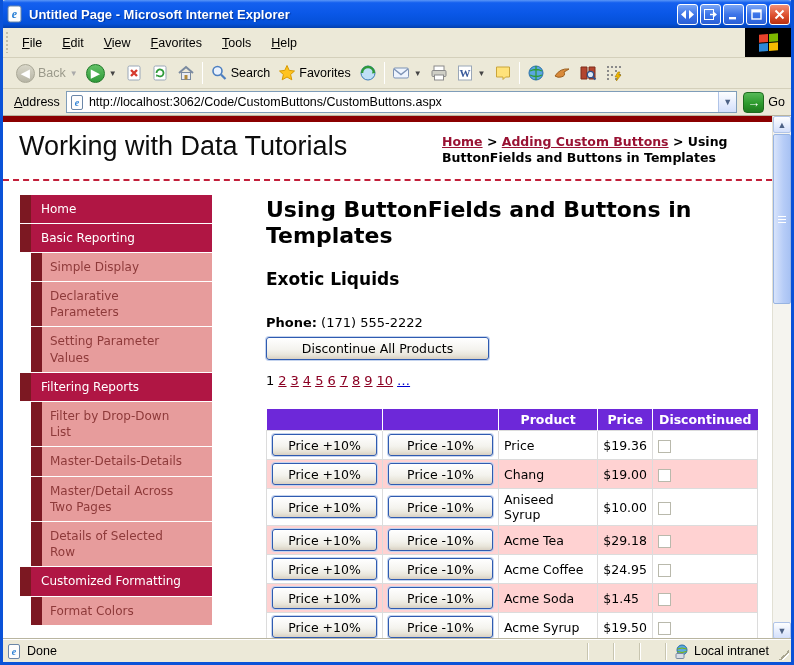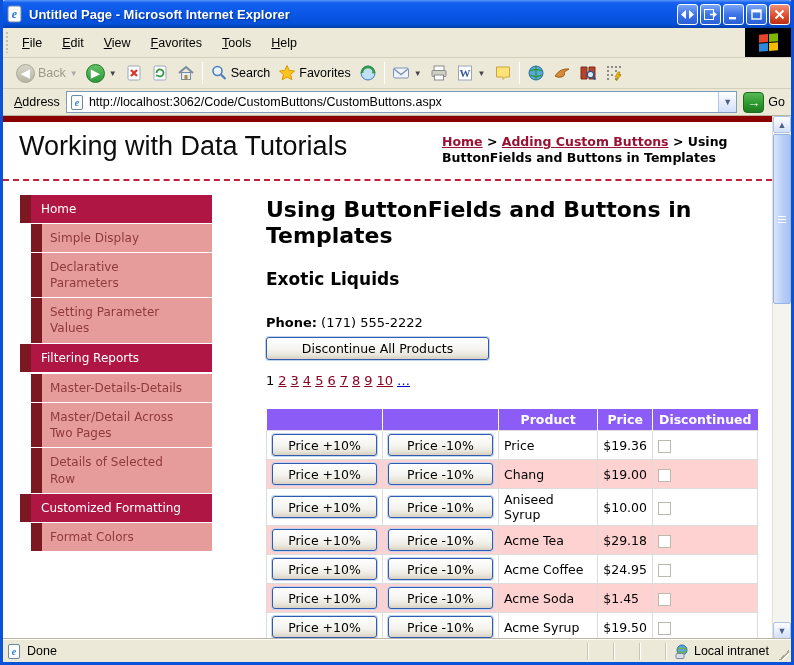--- a/index.html
+++ b/index.html
@@ -87,21 +87,21 @@
     border:1px solid #2f5bb0;border-radius:3px;
     background:linear-gradient(180deg,#ffffff 0%,#f4f3ee 55%,#e9e6db 80%,#d8d0c3 100%);
     box-shadow:inset 0 1px 0 #fff, 0 0 0 1px #c4d3ee;}
   .disc-btn{width:223px;height:23px;display:block;}
   .pager{font-size:13px;margin:13px 0 0;}
   .pager .cur{color:#000;margin-right:4px;}
   .pager a{color:#8b0023;text-decoration:underline;margin-right:4px;}
   .pager a.more{color:#0000cc;}
   
   table.grid{border-collapse:collapse;margin-top:21px;font-size:12.5px;}
-  table.grid th{background:#8b5cf6;color:#fff;font-weight:bold;padding:3px 6px;border-left:1px solid #fff;white-space:nowrap;}
+  table.grid th{background:#6d28d9;color:#fff;font-weight:bold;padding:3px 6px;border-left:1px solid #fff;white-space:nowrap;}
   table.grid th:first-child{border-left:none;}
   table.grid td{border:1px solid #dcdcdc;padding:3px 5px;color:#000;vertical-align:middle;}
   tr.alt td{background:#ffd2d2;}
   .c-btn1{width:113px;} .c-btn2{width:113px;} .c-prod{width:100px;} .c-price{width:54px;} .c-disc{width:104px;}
   .row-btn{width:105px;height:22px;display:block;}
   .cb{width:13px;height:13px;border:1px solid #b9b9ac;background:#fff;display:inline-block;vertical-align:middle;}
   
   .vscroll{width:19px;flex:none;background:#f5f4ef;display:flex;flex-direction:column;border-left:1px solid #e2e0d4;}
   .sc-btn{height:17px;flex:none;display:flex;align-items:center;justify-content:center;font-size:9px;color:#4d6185;
     background:linear-gradient(180deg,#fdfeff,#d3dffb);border:1px solid #b0c4e8;border-radius:2px;}
@@ -361,20 +361,24 @@
         <div class="crumbs"><a>Home</a><span> &gt; </span><a>Adding Custom Buttons</a><span> &gt; </span><span>Using ButtonFields and Buttons in Templates</span></div>
       </div>
       <div class="pbody">
 
         <div class="sidebar">
           <div class="side-item">
               <span class="si-sq"></span>
               <span class="si-l1">Home</span>
             </div>
           <div class="side-item">
+              <span class="si-sq"></span>
+              <span class="si-l1">Basic Reporting</span>
+            </div>
+          <div class="side-item">
               <span class="si-ind"></span>
               <span class="si-sq"></span>
               <span class="si-l2">Simple Display</span>
             </div>
           <div class="side-item">
               <span class="si-ind"></span>
               <span class="si-sq"></span>
               <span class="si-l2">Declarative Parameters</span>
             </div>
           <div class="side-item">
@@ -382,20 +386,21 @@
               <span class="si-sq"></span>
               <span class="si-l2">Setting Parameter Values</span>
             </div>
           <div class="side-item">
               <span class="si-sq"></span>
               <span class="si-l1">Filtering Reports</span>
             </div>
           <div class="side-item">
               <span class="si-ind"></span>
               <span class="si-sq"></span>
+              <span class="si-l2">Filter by Drop-Down List</span>
             </div>
           <div class="side-item">
               <span class="si-ind"></span>
               <span class="si-sq"></span>
               <span class="si-l2">Master-Details-Details</span>
             </div>
           <div class="side-item">
               <span class="si-ind"></span>
               <span class="si-sq"></span>
               <span class="si-l2">Master/Detail Across Two Pages</span>

